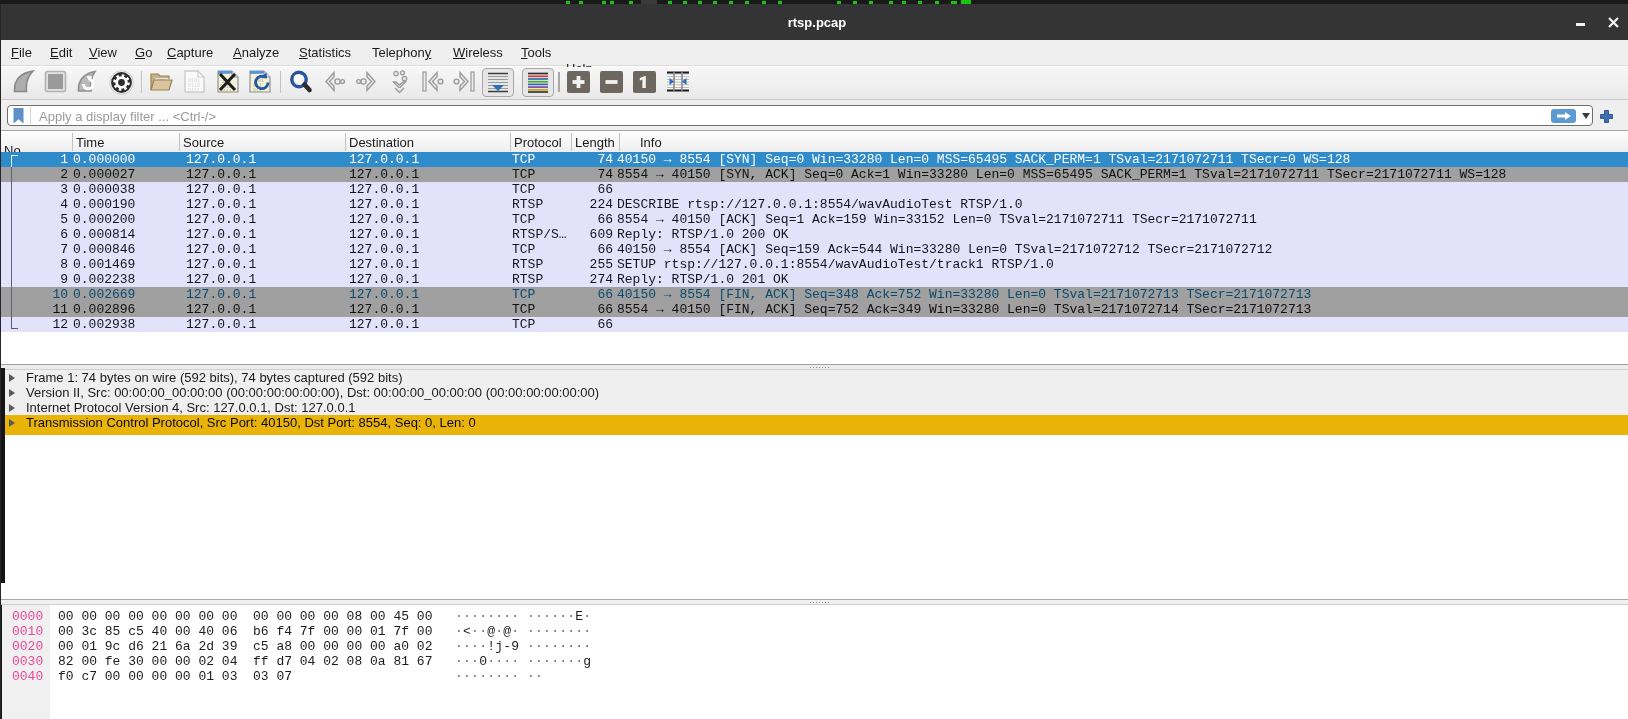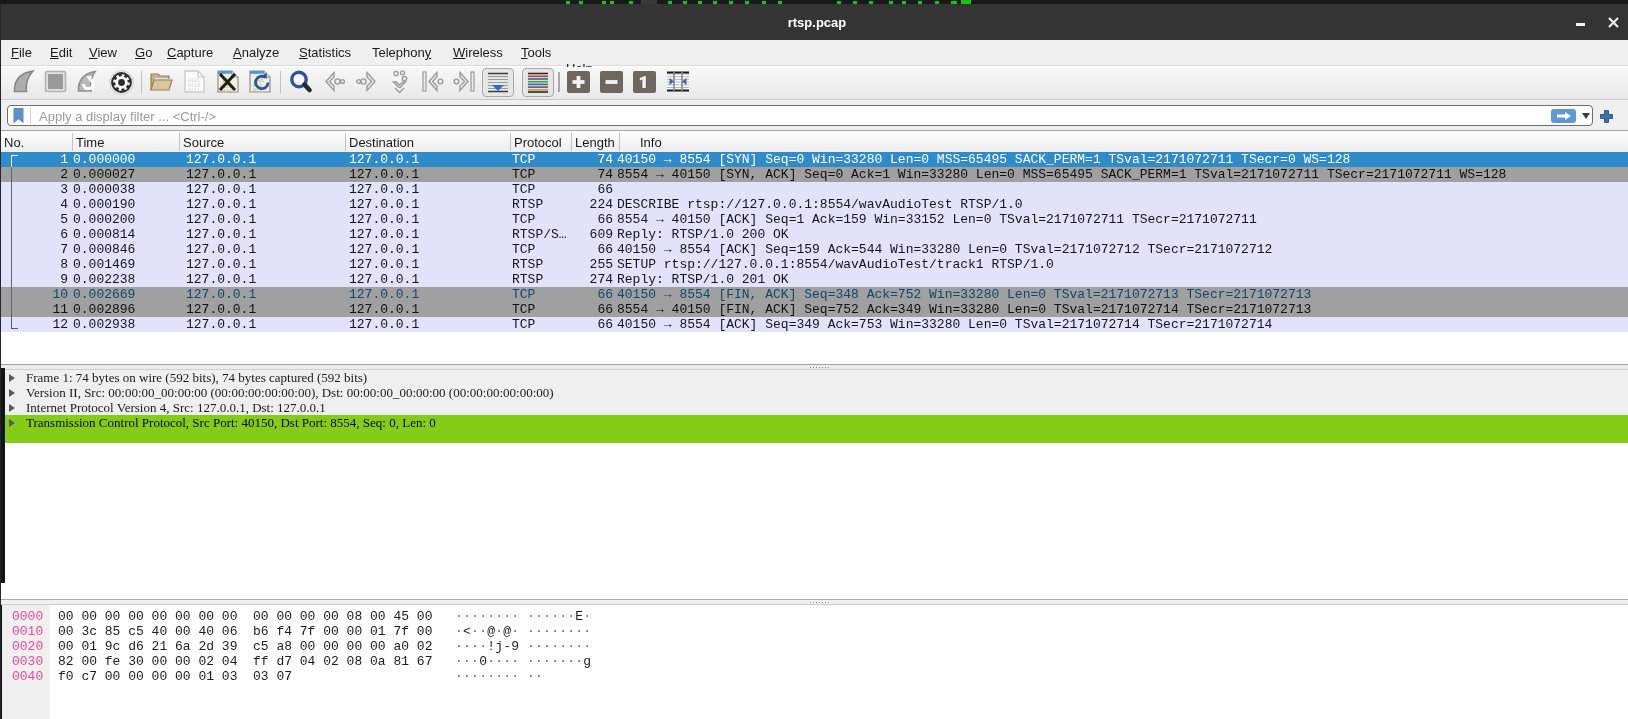--- a/index.html
+++ b/index.html
@@ -11,21 +11,21 @@
 .cnum{left:0;width:68px;text-align:right}
 .ctime{left:73px}
 .csrc{left:186px}
 .cdst{left:349px}
 .cpro{left:512px}
 .clen{left:536px;width:77px;text-align:right}
 .cinfo{left:617px}
 .hsep{position:absolute;top:1px;width:1px;height:18px;background:#c3c3c3}
 .dtri{position:absolute;left:4px;width:0;height:0;border-left:6px solid #5a5a5a;border-top:4px solid transparent;border-bottom:4px solid transparent;top:4px}
 .drow{position:absolute;left:5px;width:1623px;height:15px}
-.drow i{position:absolute;top:0;left:21px;font-style:normal;font-family:Liberation Serif, serif;font-size:13px;line-height:15px;white-space:pre;color:#1a1a1a}
+.drow i{position:absolute;top:0;left:21px;font-style:normal;font-family:Liberation Sans, sans-serif;font-size:13px;line-height:15px;white-space:pre;color:#1a1a1a}
 .brow{position:absolute;left:2px;width:1626px;height:15px;font-family:"Liberation Mono",monospace;font-size:13px;line-height:15px;white-space:pre;color:#1c1c1c}
 .brow b{position:absolute;top:0;font-weight:normal;white-space:pre}
 .baddr{left:10px;color:#ec4899}
 .bhex1{left:56px}
 .bhex2{left:251px}
 .basc{left:453px;letter-spacing:0.23px;color:#1c1c1c}
 .basc2{left:525px;letter-spacing:0.23px;color:#1c1c1c}
 .dot{color:#6f6f6f}
 </style>
 </head>
@@ -219,21 +219,21 @@
         <path d="M6 5.5 h8 V3 l6 4 -6 4 V8.5 H6 Z" fill="#fff"></path>
       </svg>
   </div>
   <div class="abs" style="left:1582px;top:13px;width:0;height:0;border-top:6px solid #3c3c3c;border-left:4.5px solid transparent;border-right:4.5px solid transparent"></div>
   <svg class="abs" style="left:1599px;top:9px" width="15" height="15" viewBox="0 0 15 15">
       <path d="M5.5 1.5 h4 v4 h4 v4 h-4 v4 h-4 v-4 h-4 v-4 h4 Z" fill="#3f6fae" stroke="#2d5a96" stroke-width="1"></path>
     </svg>
 </div>
 
 <div class="abs" style="left:0;top:132px;width:1628px;height:20px;background:linear-gradient(#fcfcfc,#eeeeee);font-size:13px;color:#1a1a1a" id="plheader">
-  <span class="abs" style="left:4px;top:3px">No.</span>
+  <span class="abs" style="left:4px;top:11px">No.</span>
   <span class="abs" style="left:76px;top:3px">Time</span>
   <span class="abs" style="left:183px;top:3px">Source</span>
   <span class="abs" style="left:349px;top:3px">Destination</span>
   <span class="abs" style="left:514px;top:3px">Protocol</span>
   <span class="abs" style="left:575px;top:3px">Length</span>
   <span class="abs" style="left:640px;top:3px">Info</span>
   <div class="hsep" style="left:72px"></div>
   <div class="hsep" style="left:179px"></div>
   <div class="hsep" style="left:345px"></div>
   <div class="hsep" style="left:510px"></div>
@@ -352,21 +352,20 @@
       <i class="cinfo">8554 → 40150 [FIN, ACK] Seq=752 Ack=349 Win=33280 Len=0 TSval=2171072714 TSecr=2171072713</i>
       <div style="position:absolute;left:11px;top:0;width:1px;height:15px;background:#63636f"></div>
     </div>
     <div class="row" style="top:165px;background:#e3e2fb;color:#14141e">
       <i class="cnum">12</i>
       <i class="ctime">0.002938</i>
       <i class="csrc">127.0.0.1</i>
       <i class="cdst">127.0.0.1</i>
       <i class="cpro">TCP</i>
       <i class="clen">66</i>
-      <i class="cinfo">40150 → 8554 [ACK] Seq=349 Ack=753 Win=33280 Len=0 TSval=2171072714 TSecr=2171072714</i>
       <div style="position:absolute;left:11px;top:11px;width:7px;height:1px;background:#5a5a6a"></div>
       <div style="position:absolute;left:11px;top:0;width:1px;height:11px;background:#5a5a6a"></div>
     </div>
   </div>
 
 <div class="abs" style="left:0;top:332px;width:1628px;height:32px;background:#fff"></div>
 
 <div class="abs" style="left:0;top:364px;width:1628px;height:6px;background:#ececec;border-top:1px solid #a0a0a0;border-bottom:1px solid #cfcfcf">
   <div class="abs" style="left:810px;top:2px;width:20px;height:1px;background:repeating-linear-gradient(to right,#8a8a8a 0,#8a8a8a 1px,transparent 1px,transparent 3px)"></div>
 </div>
@@ -378,21 +377,21 @@
       <i>Frame 1: 74 bytes on wire (592 bits), 74 bytes captured (592 bits)</i>
     </div>
   <div class="drow" style="top:15px">
       <div class="dtri"></div>
       <i>Version II, Src: 00:00:00_00:00:00 (00:00:00:00:00:00), Dst: 00:00:00_00:00:00 (00:00:00:00:00:00)</i>
     </div>
   <div class="drow" style="top:30px">
       <div class="dtri"></div>
       <i>Internet Protocol Version 4, Src: 127.0.0.1, Dst: 127.0.0.1</i>
     </div>
-  <div class="drow" style="top:45px;background:#84cc16;height:28px">
+  <div class="drow" style="top:45px;background:#eab308;height:20px">
       <div class="dtri"></div>
       <i style="color:#0a0a14">Transmission Control Protocol, Src Port: 40150, Dst Port: 8554, Seq: 0, Len: 0</i>
     </div>
 </div>
 
 <div class="abs" style="left:0;top:599px;width:1628px;height:6px;background:#f0f0f0;border-top:1px solid #a8a8a8;border-bottom:1px solid #cdcdcd">
   <div class="abs" style="left:810px;top:2px;width:20px;height:1px;background:repeating-linear-gradient(to right,#8a8a8a 0,#8a8a8a 1px,transparent 1px,transparent 3px)"></div>
 </div>
 
 <div class="abs" style="left:0;top:605px;width:1628px;height:114px;background:#fff" id="bytes">

